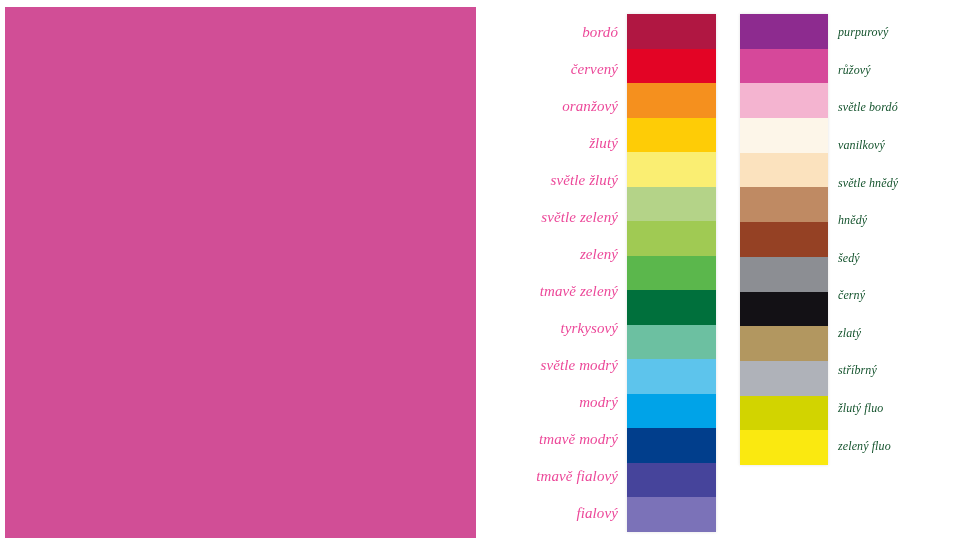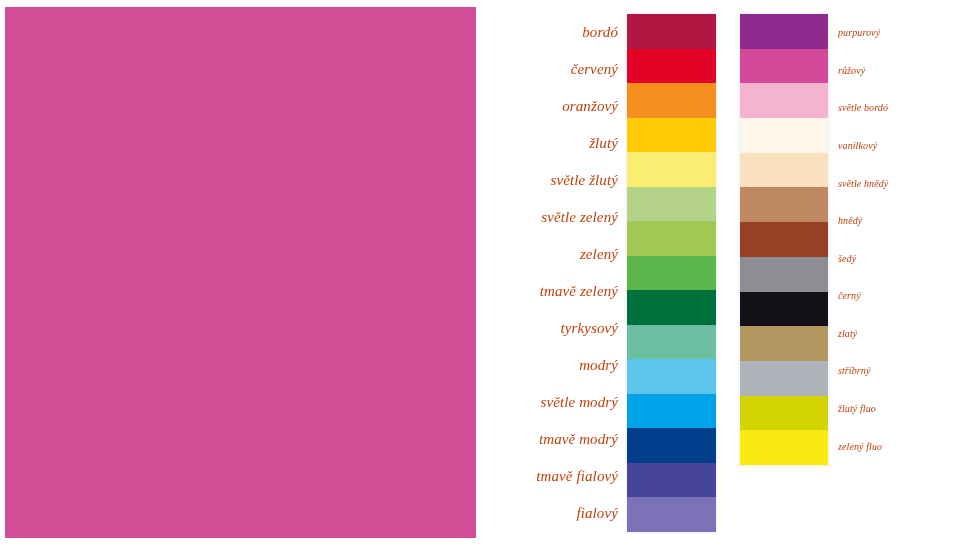--- a/index.html
+++ b/index.html
@@ -47,21 +47,21 @@
     display: flex;
     flex-direction: column;
   }
   #labels-column-primary .label-cell {
     flex: 1 1 0;
     display: flex;
     align-items: center;
     justify-content: flex-end;
     font-style: italic;
     font-size: 15px;
-    color: #c2410c;
+    color: #ec4899;
     white-space: nowrap;
     letter-spacing: 0.1px;
   }
 
   
   #palette-column-secondary {
     position: absolute;
     left: 740px;
     top: 14px;
     width: 88px;
@@ -80,22 +80,22 @@
     height: 451px;
     display: flex;
     flex-direction: column;
   }
   #labels-column-secondary .label-cell {
     flex: 1 1 0;
     display: flex;
     align-items: center;
     justify-content: flex-start;
     font-style: italic;
-    font-size: 10px;
-    color: #c2410c;
+    font-size: 12px;
+    color: #14532d;
     white-space: nowrap;
     letter-spacing: 0.1px;
   }
 </style>
 </head>
 <body>
 
 <div id="page">
 
   <div id="preview-block" style="background: rgb(209, 78, 150);"></div>
@@ -103,22 +103,22 @@
   <div id="labels-column-primary">
       <div class="label-cell">bordó</div>
       <div class="label-cell">červený</div>
       <div class="label-cell">oranžový</div>
       <div class="label-cell">žlutý</div>
       <div class="label-cell">světle žlutý</div>
       <div class="label-cell">světle zelený</div>
       <div class="label-cell">zelený</div>
       <div class="label-cell">tmavě zelený</div>
       <div class="label-cell">tyrkysový</div>
+      <div class="label-cell">světle modrý</div>
       <div class="label-cell">modrý</div>
-      <div class="label-cell">světle modrý</div>
       <div class="label-cell">tmavě modrý</div>
       <div class="label-cell">tmavě fialový</div>
       <div class="label-cell">fialový</div>
     </div>
 
   <div id="palette-column-primary">
       <div class="swatch" style="background: rgb(176, 23, 66);"></div>
       <div class="swatch" style="background: rgb(227, 4, 37);"></div>
       <div class="swatch" style="background: rgb(245, 144, 30);"></div>
       <div class="swatch" style="background: rgb(254, 204, 6);"></div>

